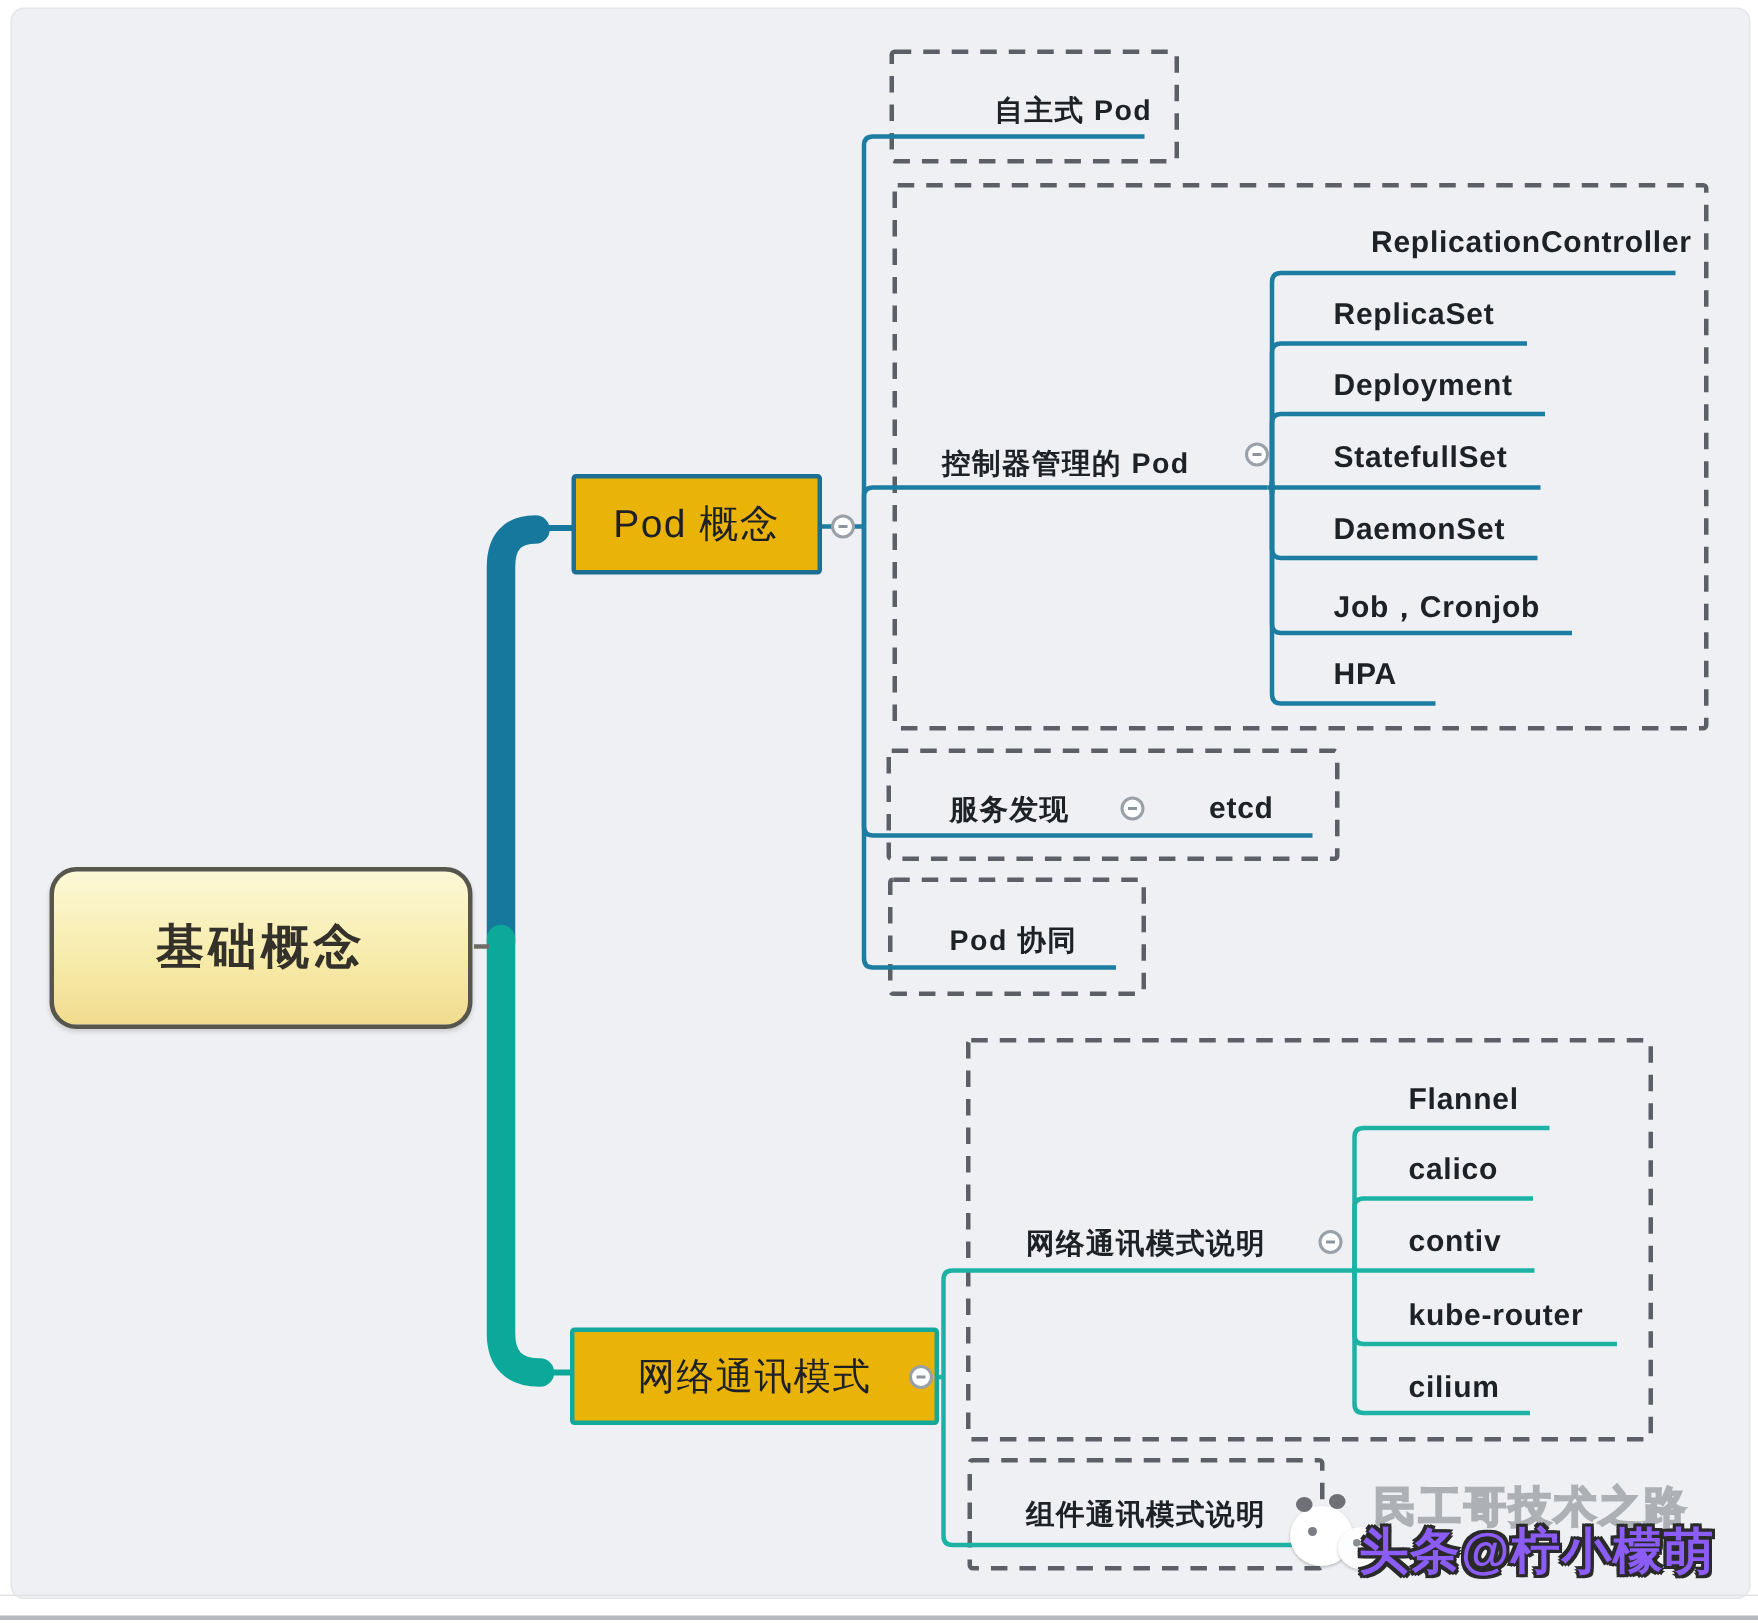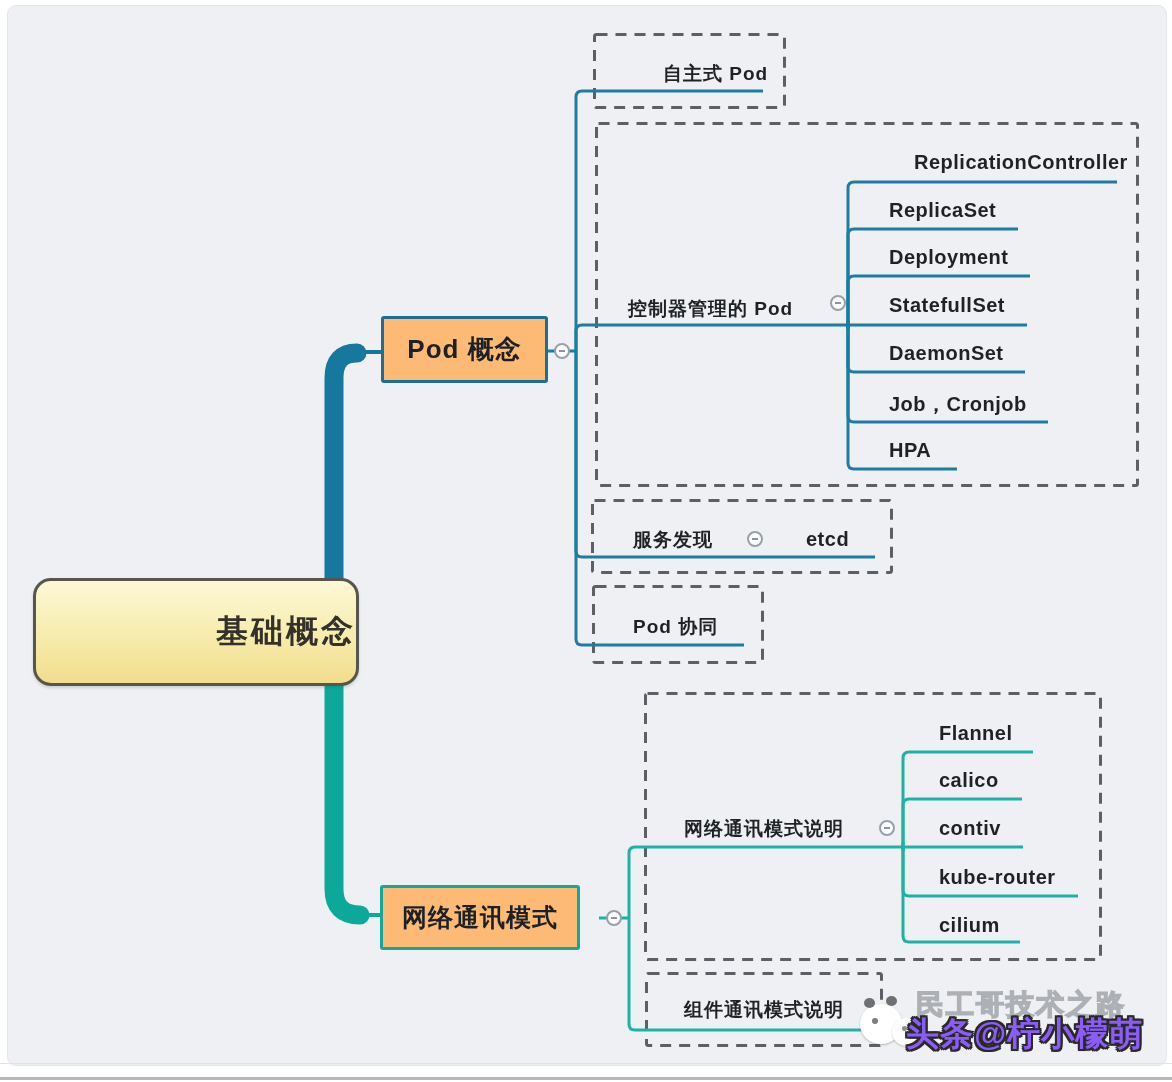--- a/index.html
+++ b/index.html
@@ -13,28 +13,28 @@
     position:absolute;left:7px;top:5px;width:1158px;height:1059px;
     background:#eef0f3;border-radius:9px;border:1px solid #e4e6ea;
   }
   .edge-faint{position:absolute;left:0;top:1063px;width:1172px;height:1px;background:#e1e3e7;}
   .edge-line{position:absolute;left:0;top:1077px;width:1172px;height:3px;background:#b4b8bf;}
   svg.wires{position:absolute;left:0;top:0;z-index:1;}
 
   
   .node{
     position:absolute;z-index:2;display:flex;align-items:center;justify-content:center;
-    background:#fdba74;box-sizing:border-box;border-radius:3px;
-    font-weight:700;letter-spacing:1px;color:#1d2025;
+    background:#eab308;box-sizing:border-box;border-radius:3px;
+    font-weight:400;letter-spacing:1px;color:#1d2025;
   }
   .node-pod{left:381px;top:316px;width:167px;height:67px;border:3px solid #1c6f93;font-size:26px;}
-  .node-network{left:380px;top:885px;width:200px;height:65px;border:3px solid #12a89c;font-size:25px;}
+  .node-network{left:380px;top:885px;width:246px;height:65px;border:3px solid #12a89c;font-size:25px;}
   .node-root{
-    position:absolute;z-index:2;left:33px;top:578px;width:326px;height:108px;
-    display:flex;align-items:center;justify-content:flex-end;box-sizing:border-box;
+    position:absolute;z-index:2;left:33px;top:578px;width:282px;height:108px;
+    display:flex;align-items:center;justify-content:center;box-sizing:border-box;
     border:3px solid #57564d;border-radius:18px;
     background:linear-gradient(180deg,#fcf8d6 0%,#f7ecac 55%,#f1dc8e 100%);
     font-size:32px;font-weight:700;letter-spacing:3px;color:#33312a;
     box-shadow:0 2px 3px rgba(60,60,50,0.18);
   }
 
   
   .lbl{
     position:absolute;z-index:2;white-space:nowrap;
     font-weight:600;color:#1e2126;

